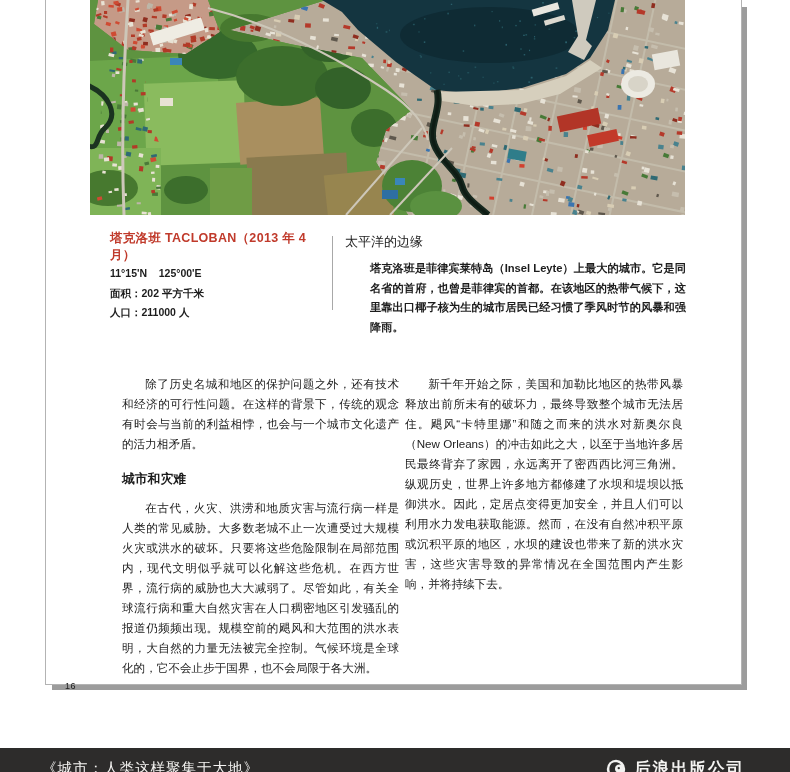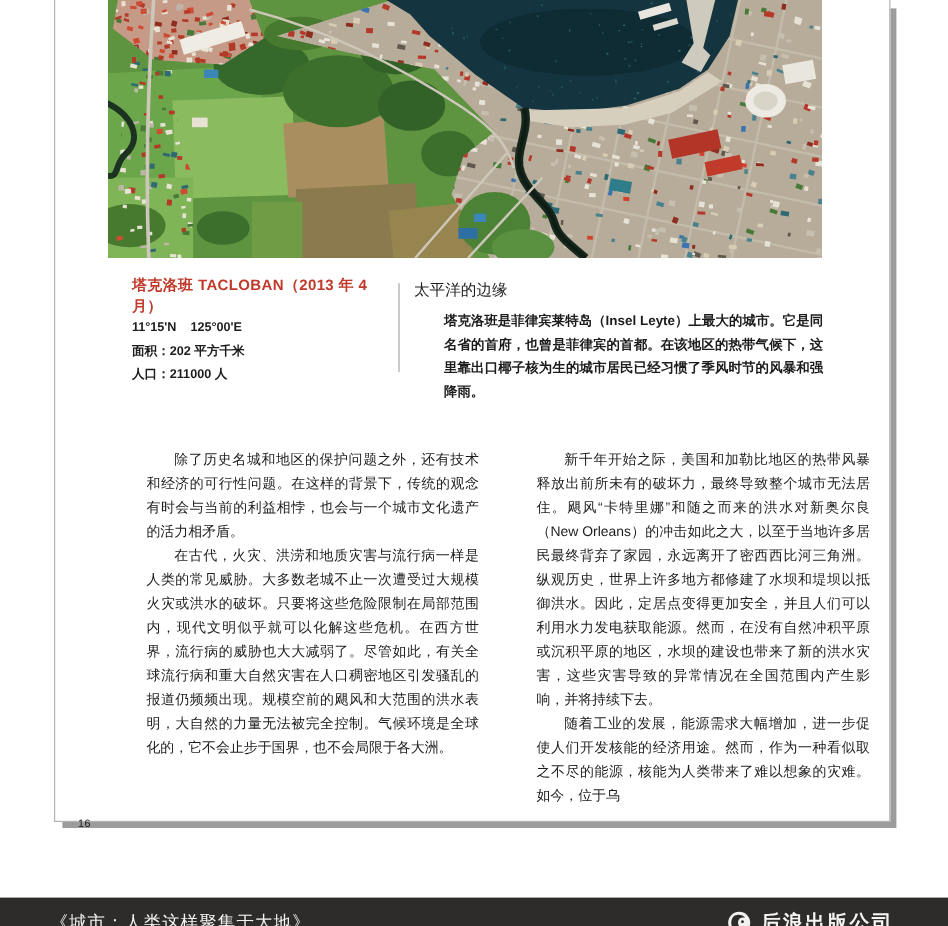--- a/index.html
+++ b/index.html
@@ -21,21 +21,21 @@
   .caption-line{font-size:10.5px;font-weight:bold;line-height:19.5px;white-space:pre;}
   .caption-line:first-of-type{margin-top:6px;}
   .vdivider{position:absolute;left:286px;top:236px;width:1px;height:74px;background:var(--divider);}
 
   .intro{position:absolute;left:299px;top:233px;width:341px;}
   .intro-heading{font-size:13px;font-weight:normal;}
   .intro-body{margin-top:8px;font-size:11.2px;line-height:19.5px;text-align:justify;font-weight:bold;margin-left:25px;}
 
   .col{position:absolute;top:374px;font-size:11.6px;line-height:20px;text-align:justify;}
   .col-left{left:60px;width:277px;margin-left:16px;}
-  .col-right{left:359px;width:278px;margin-left:42px;}
+  .col-right{left:359px;width:278px;}
   .col p{text-indent:2em;}
   .col .section-heading{font-size:12.8px;font-weight:bold;margin:15px 0 9px 0;text-indent:0;}
 
   .page-number{position:absolute;left:19px;top:681px;font-size:9px;letter-spacing:.5px;}
 
   .footer-bar{position:absolute;left:0;top:748px;width:790px;height:41px;
     background:var(--footer-bar);display:flex;align-items:center;justify-content:space-between;
     padding:0 45px 0 42px;}
   .footer-title{color:var(--footer-text);font-size:14.5px;letter-spacing:1px;}
   .footer-brand{display:flex;align-items:center;gap:7px;}
@@ -1007,25 +1007,25 @@
 
     <div class="vdivider"></div>
 
     <div class="intro">
       <div class="intro-heading">太平洋的边缘</div>
       <div class="intro-body">塔克洛班是菲律宾莱特岛（Insel Leyte）上最大的城市。它是同名省的首府，也曾是菲律宾的首都。在该地区的热带气候下，这里靠出口椰子核为生的城市居民已经习惯了季风时节的风暴和强降雨。</div>
     </div>
 
     <div class="col col-left">
       <p>除了历史名城和地区的保护问题之外，还有技术和经济的可行性问题。在这样的背景下，传统的观念有时会与当前的利益相悖，也会与一个城市文化遗产的活力相矛盾。</p>
+      <div class="section-heading">城市和灾难</div>
       <p>在古代，火灾、洪涝和地质灾害与流行病一样是人类的常见威胁。大多数老城不止一次遭受过大规模火灾或洪水的破坏。只要将这些危险限制在局部范围内，现代文明似乎就可以化解这些危机。在西方世界，流行病的威胁也大大减弱了。尽管如此，有关全球流行病和重大自然灾害在人口稠密地区引发骚乱的报道仍频频出现。规模空前的飓风和大范围的洪水表明，大自然的力量无法被完全控制。气候环境是全球化的，它不会止步于国界，也不会局限于各大洲。</p>
     </div>
     <div class="col col-right">
       <p>新千年开始之际，美国和加勒比地区的热带风暴释放出前所未有的破坏力，最终导致整个城市无法居住。飓风“卡特里娜”和随之而来的洪水对新奥尔良（New Orleans）的冲击如此之大，以至于当地许多居民最终背弃了家园，永远离开了密西西比河三角洲。纵观历史，世界上许多地方都修建了水坝和堤坝以抵御洪水。因此，定居点变得更加安全，并且人们可以利用水力发电获取能源。然而，在没有自然冲积平原或沉积平原的地区，水坝的建设也带来了新的洪水灾害，这些灾害导致的异常情况在全国范围内产生影响，并将持续下去。</p>
-      <p>随着工业的发展，能源需求大幅增加，进一步促使人们开发核能的经济用途。然而，作为一种看似取之不尽的能源，核能为人类带来了难以想象的灾难。如今，位于乌</p>
     </div>
 
     <div class="page-number">16</div>
   </div>
 
   <div class="footer-bar">
     <div class="footer-title">《城市：人类这样聚集于大地》</div>
     <div class="footer-brand">
       <svg width="22" height="22" viewBox="0 0 24 24">
         <circle cx="12" cy="12" r="10" fill="#f2f2f0"></circle>

